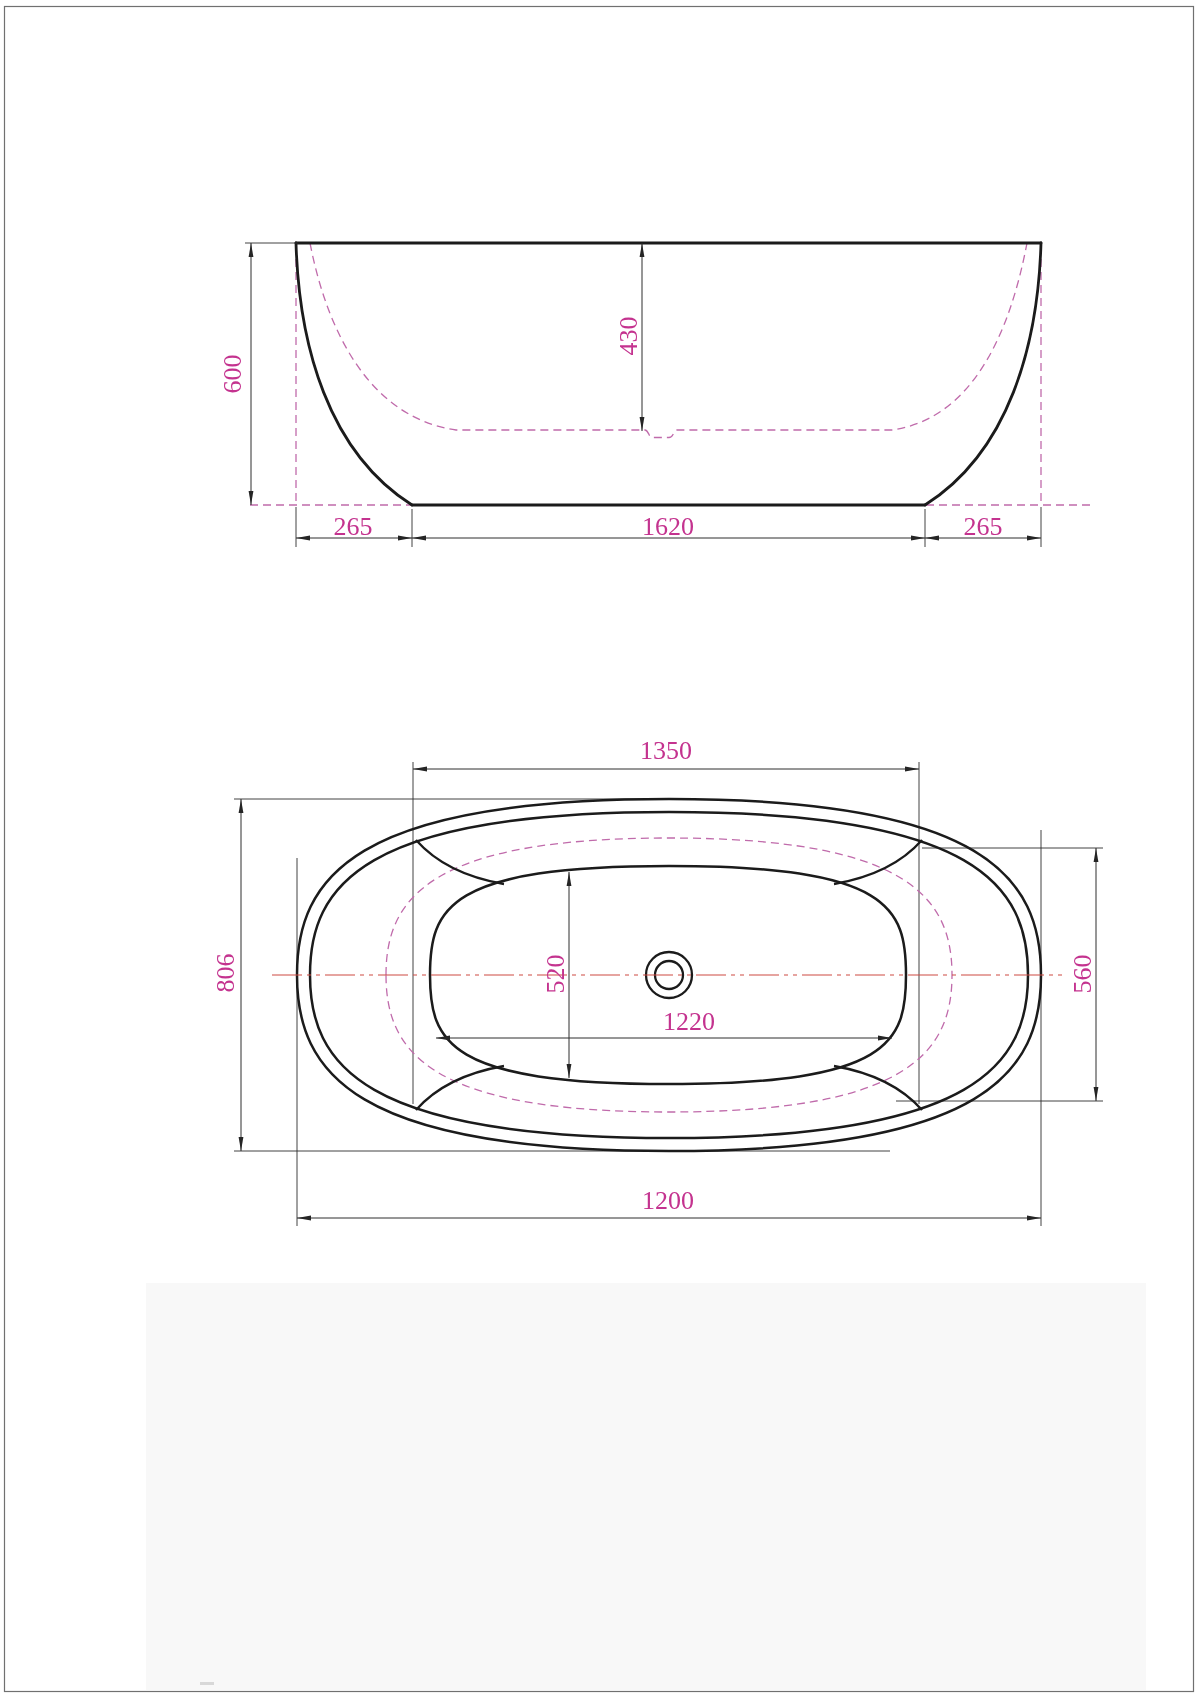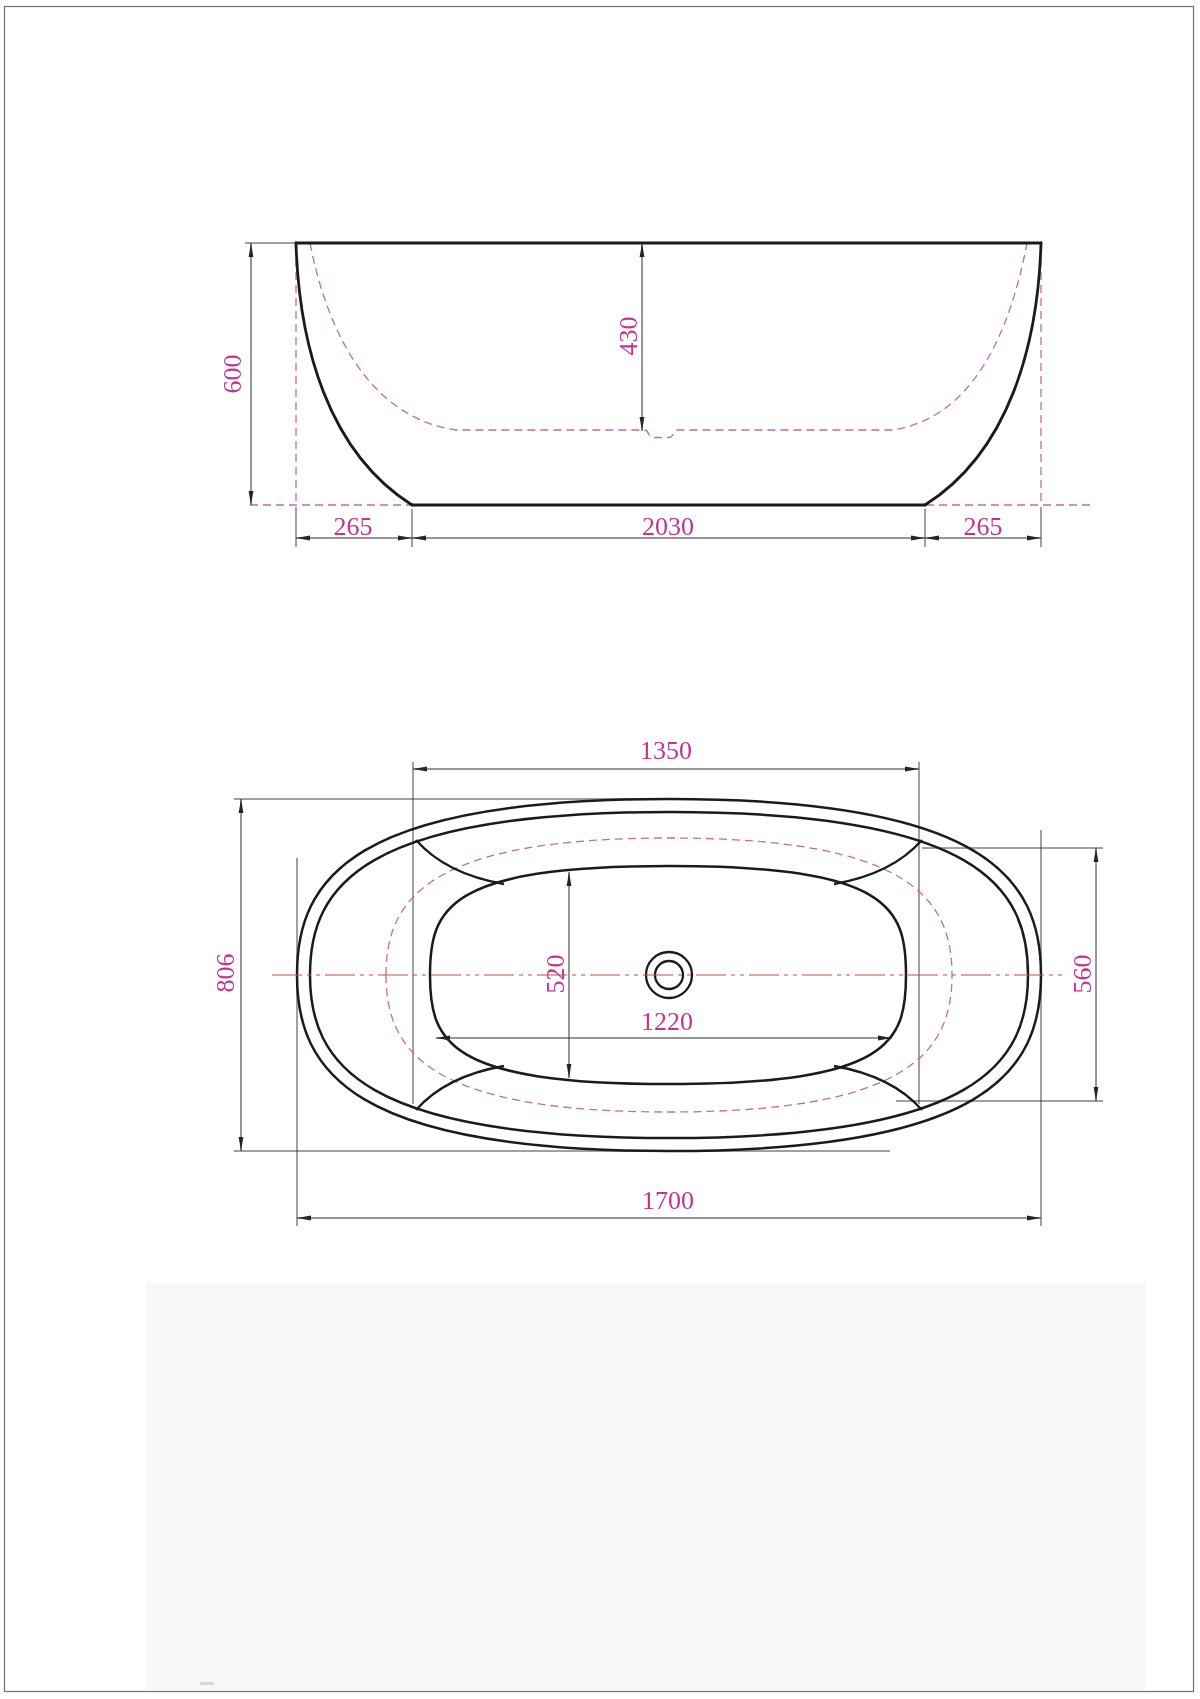--- a/index.html
+++ b/index.html
@@ -106,22 +106,22 @@
       <line class="dim" x1="569" y1="872" x2="569" y2="1078" marker-start="url(#arr)" marker-end="url(#arr)"></line>
       <line class="dim" x1="436" y1="1038" x2="892" y2="1038" marker-start="url(#arr)" marker-end="url(#arr)"></line>
       <line class="dim" x1="1096" y1="848" x2="1096" y2="1101" marker-start="url(#arr)" marker-end="url(#arr)"></line>
       <line class="dim" x1="297" y1="1218" x2="1041" y2="1218" marker-start="url(#arr)" marker-end="url(#arr)"></line>
     </g>
   </svg>
 
   <span class="dimlabel rot" style="left:233px;top:374px;">600</span>
   <span class="dimlabel rot" style="left:629px;top:336px;">430</span>
   <span class="dimlabel" style="left:353px;top:527px;">265</span>
-  <span class="dimlabel" style="left:668px;top:527px;">2030</span>
+  <span class="dimlabel" style="left:668px;top:527px;">1620</span>
   <span class="dimlabel" style="left:983px;top:527px;">265</span>
 
   <span class="dimlabel" style="left:666px;top:751px;">1350</span>
   <span class="dimlabel rot" style="left:226px;top:973px;">806</span>
   <span class="dimlabel rot" style="left:556px;top:974px;">520</span>
-  <span class="dimlabel" style="left:667px;top:1022px;">1220</span>
+  <span class="dimlabel" style="left:689px;top:1022px;">1220</span>
   <span class="dimlabel rot" style="left:1083px;top:974px;">560</span>
-  <span class="dimlabel" style="left:668px;top:1201px;">1700</span>
+  <span class="dimlabel" style="left:668px;top:1201px;">1200</span>
 </div>
 
 </body></html>

